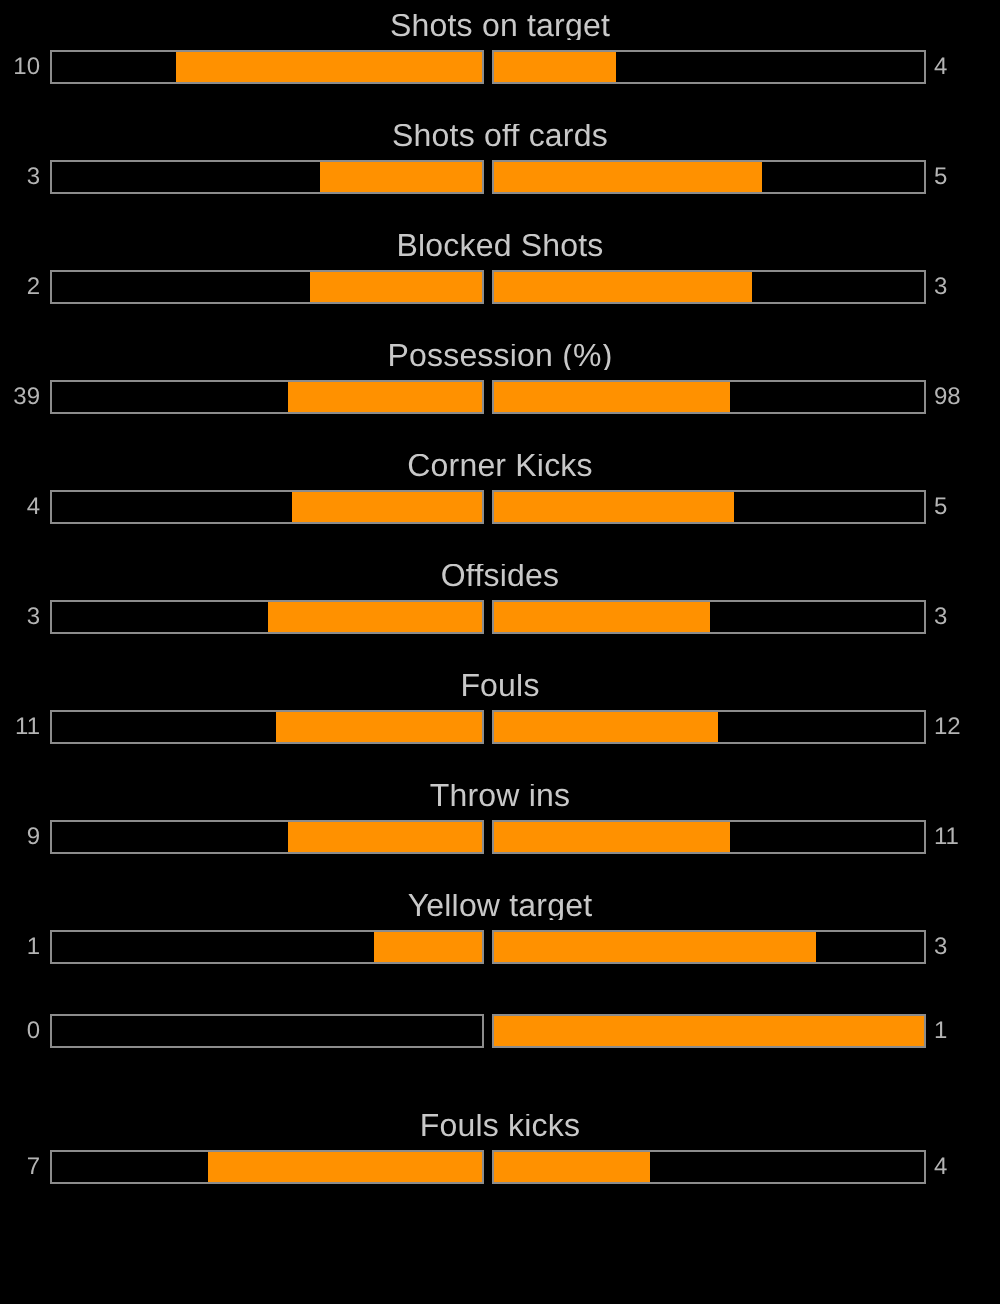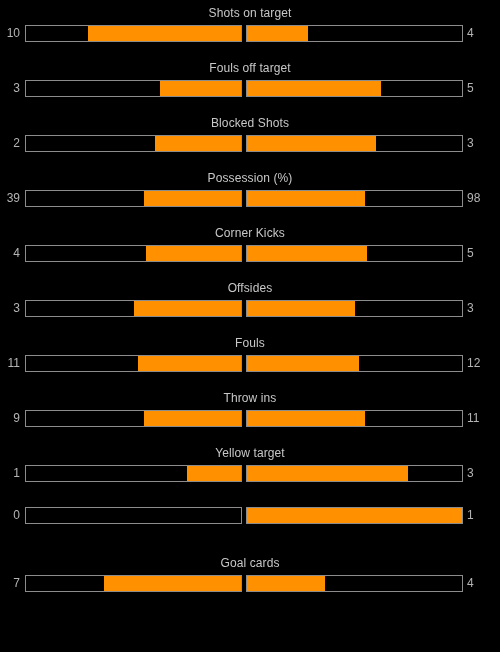--- a/index.html
+++ b/index.html
@@ -28,21 +28,21 @@
     height: 55px;
     box-sizing: border-box;
     display: flex;
     flex-direction: column;
     justify-content: flex-start;
   }
 
   .stat-title {
     text-align: center;
     color: #c8c8c8;
-    font-size: 12px;
+    font-size: 16px;
     line-height: 13px;
     height: 13px;
     letter-spacing: 0.1px;
     white-space: nowrap;
     overflow: hidden;
   }
 
   .stat-bars {
     display: flex;
     align-items: flex-start;
@@ -118,21 +118,21 @@
           <div class="bar-fill" style="width: 71.4%;"></div>
         </div>
         <div class="bar-gap"></div>
         <div class="bar right-bar">
           <div class="bar-fill" style="width: 28.6%;"></div>
         </div>
         <div class="value-label right">4</div>
       </div>
     </div>
     <div class="stat-row">
-      <div class="stat-title">Fouls off target</div>
+      <div class="stat-title">Shots off cards</div>
       <div class="stat-bars">
         <div class="value-label left">3</div>
         <div class="bar left-bar">
           <div class="bar-fill" style="width: 37.5%;"></div>
         </div>
         <div class="bar-gap"></div>
         <div class="bar right-bar">
           <div class="bar-fill" style="width: 62.5%;"></div>
         </div>
         <div class="value-label right">5</div>
@@ -243,21 +243,21 @@
           <div class="bar-fill" style="width: 0%;"></div>
         </div>
         <div class="bar-gap"></div>
         <div class="bar right-bar">
           <div class="bar-fill" style="width: 100%;"></div>
         </div>
         <div class="value-label right">1</div>
       </div>
     </div>
     <div class="stat-row">
-      <div class="stat-title">Goal cards</div>
+      <div class="stat-title">Fouls kicks</div>
       <div class="stat-bars">
         <div class="value-label left">7</div>
         <div class="bar left-bar">
           <div class="bar-fill" style="width: 63.6%;"></div>
         </div>
         <div class="bar-gap"></div>
         <div class="bar right-bar">
           <div class="bar-fill" style="width: 36.4%;"></div>
         </div>
         <div class="value-label right">4</div>

